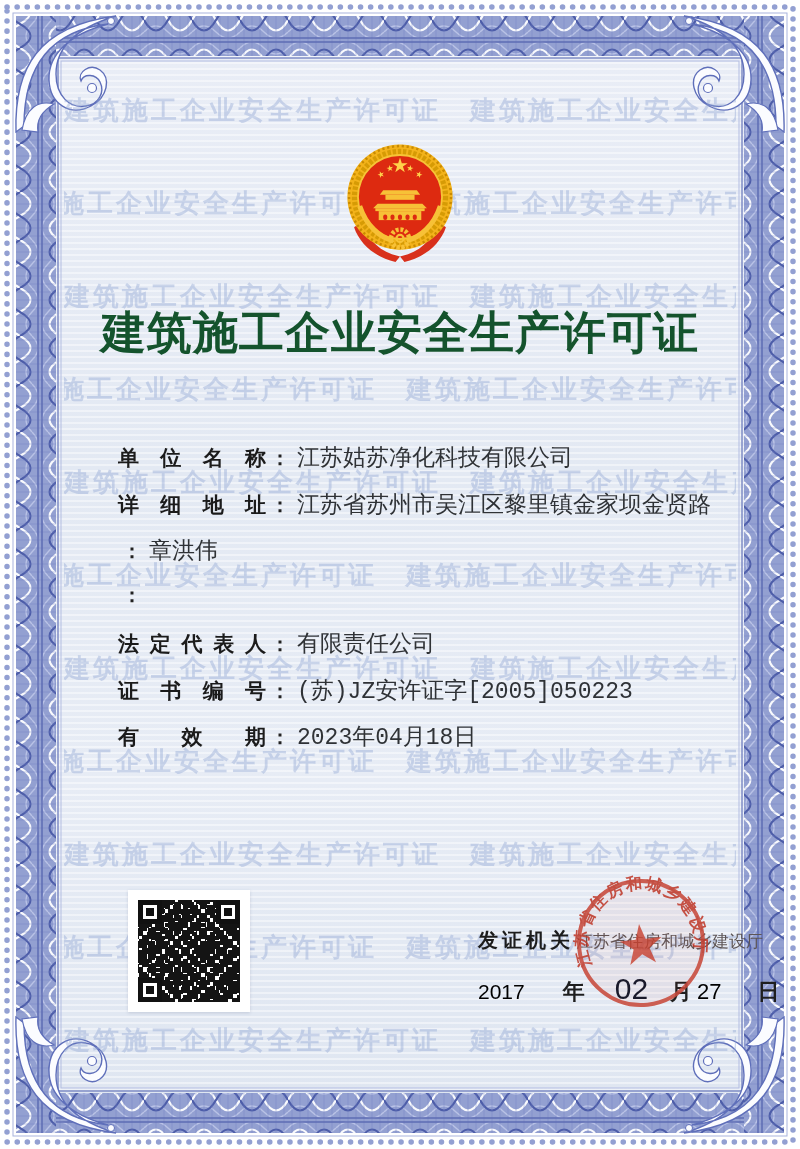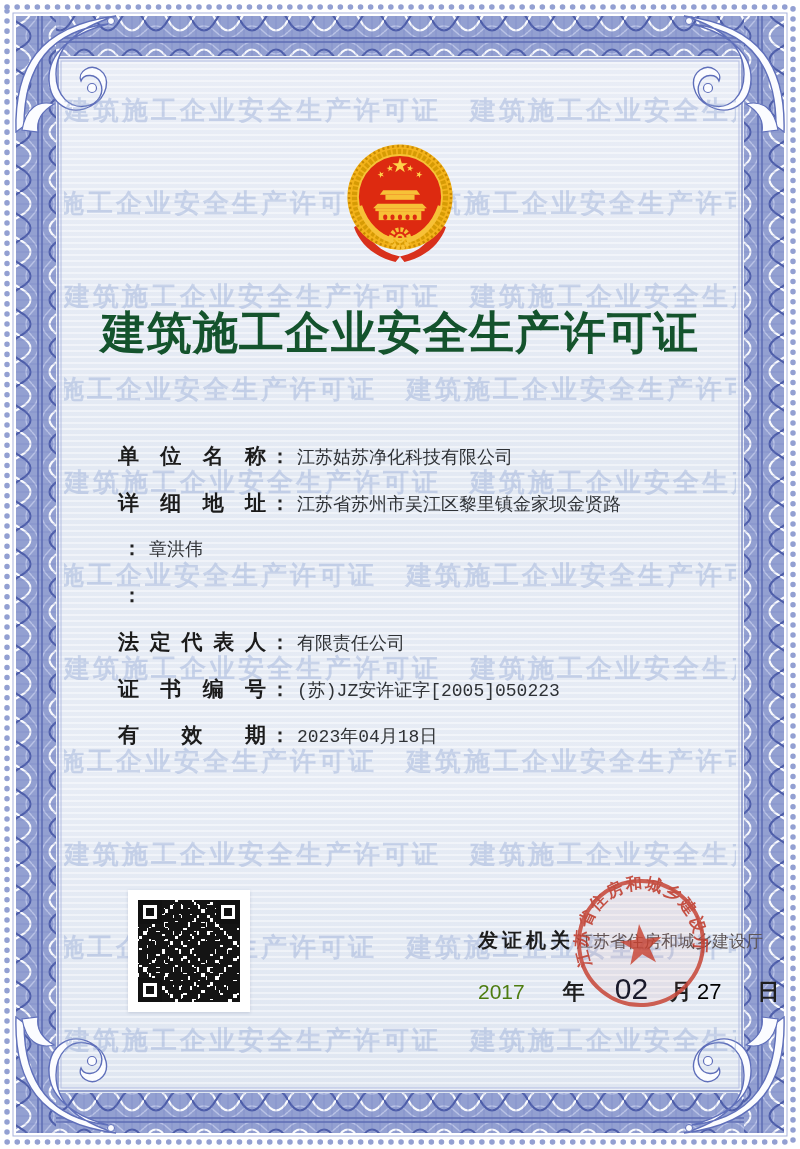--- a/index.html
+++ b/index.html
@@ -27,42 +27,42 @@
   .title{position:absolute;left:0;top:303px;width:800px;text-align:center;
     font-size:45px;font-weight:900;color:#14532d;letter-spacing:1px;}
 
   
   .fields{position:absolute;left:118px;top:442px;width:580px;font-family:Liberation Mono, monospace;}
   .f-row{display:flex;align-items:baseline;height:29px;margin-bottom:17.5px;}
   .f-label{display:inline-block;width:148px;font-size:21px;font-weight:bold;
     color:#1b1b1b;text-align:justify;text-align-last:justify;flex:0 0 148px;}
   .f-row:nth-child(4) .f-label{font-size:18.5px;letter-spacing:0;}
   .f-colon{font-size:20px;font-weight:bold;color:#222;margin:0 7px 0 4px;}
-  .f-value{font-size:18px;color:#2f3236;white-space:nowrap;text-align:right;}
+  .f-value{font-size:23px;color:#2f3236;white-space:nowrap;text-align:right;}
 
   
   .qr{position:absolute;left:128px;top:890px;width:122px;height:122px;
     background:#fff;box-shadow:0 1px 3px rgba(60,70,110,.18);}
   .qr-noise{position:absolute;inset:10px;background-color:#fff;background:
     repeating-conic-gradient(#141414 0 25%, rgba(0,0,0,0) 0 50%) 0 0/9px 9px,
     repeating-conic-gradient(#141414 0 25%, rgba(0,0,0,0) 0 50%) 4px 2px/13px 13px,
     repeating-conic-gradient(rgba(0,0,0,0) 0 25%, #141414 0 50%) 1px 5px/17px 17px,
     #fff;}
   .qr-finder{position:absolute;width:24px;height:24px;border:5px solid #111;
     background:#fff;box-sizing:border-box;}
   .qr-finder::after{content:"";position:absolute;left:3px;top:3px;width:8px;height:8px;background:#111;}
   .qr-finder.tl{left:10px;top:10px;} .qr-finder.tr{right:10px;top:10px;} .qr-finder.bl{left:10px;bottom:10px;}
 
   
   .issuer-line{position:absolute;left:478px;top:927px;display:flex;align-items:baseline;white-space:nowrap;}
   .issuer-label{font-size:20px;font-weight:bold;color:#1c1c1c;letter-spacing:4px;}
   .issuer-value{font-size:17px;color:#5d5556;margin-left:2px;letter-spacing:0;}
   .date-line{position:absolute;left:478px;top:972px;width:292px;display:flex;
     align-items:baseline;font-size:22px;color:#26292e;white-space:nowrap;}
-  .d-year{font-size:21px;color:#4d7c0f;}
+  .d-year{font-size:21px;color:#000000;}
   .d-unit{font-weight:bold;color:#1e1e1e;}
   .d-u-year{margin-left:38px;} .d-month{margin-left:30px;color:#0f172a;font-size:30px;}
   .d-u-month{margin-left:22px;} .d-day{margin-left:5px;color:#000000;font-size:22px;}
   .d-u-day{margin-left:36px;}
 
   
   .seal{position:absolute;left:556px;top:858px;width:170px;height:170px;
     transform:rotate(-6deg);opacity:.88;}
 </style>
 </head>

